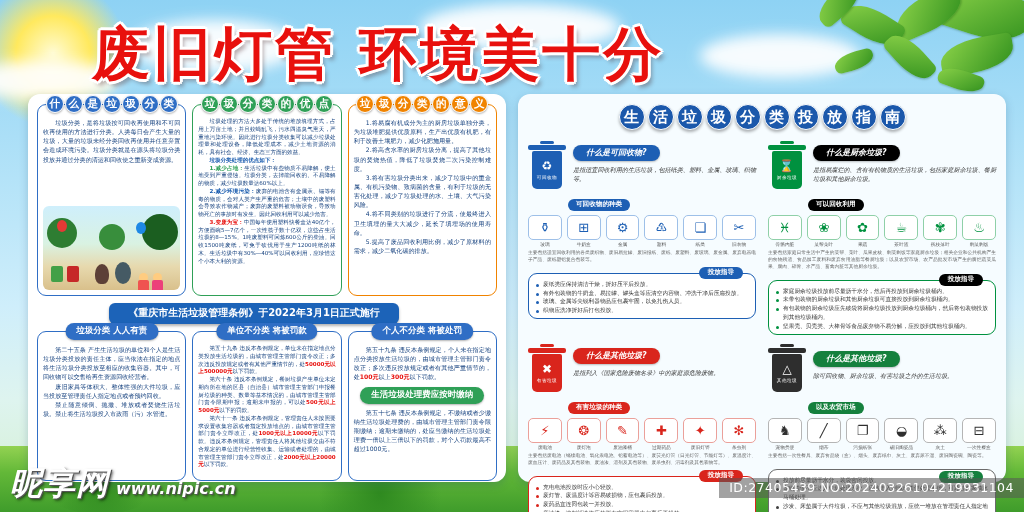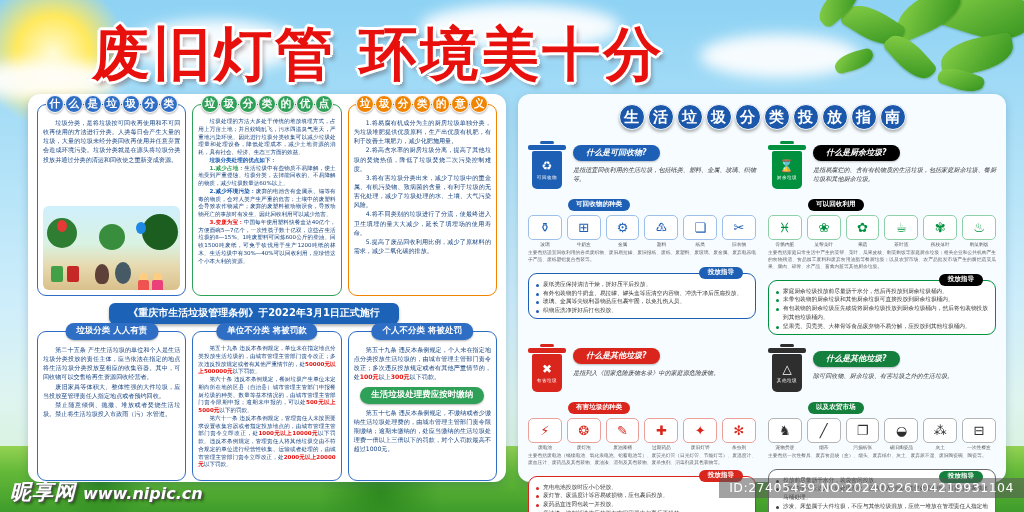--- a/index.html
+++ b/index.html
@@ -17,21 +17,21 @@
   
   #main-title { position:absolute; left:92px; top:16px; font-size:58px; font-weight:bold; color:#e8100d; letter-spacing:3px; white-space:nowrap;
     text-shadow:-2px -2px 0 #fff,2px -2px 0 #fff,-2px 2px 0 #fff,2px 2px 0 #fff,0 -3px 0 #fff,0 3px 0 #fff,-3px 0 0 #fff,3px 0 0 #fff,4px 5px 4px rgba(60,20,20,.35); }
 
   
   #grass { position:absolute; left:0; bottom:0; width:100%; height:66px;
     background:linear-gradient(180deg,#93d252 0%,#63b838 40%,#3f9c2b 100%); z-index:1; }
   .gblob { position:absolute; border-radius:50%; background:radial-gradient(circle,#2f8a20,rgba(47,138,32,0) 70%); }
   #watermark { position:absolute; left:10px; bottom:6px; z-index:5; display:flex; align-items:baseline; gap:7px; color:#fff;
     text-shadow:1px 1px 0 #555,2px 2px 3px rgba(0,0,0,.6); }
-  #watermark .wm-name { font-size:21px; font-weight:bold; font-style:italic; letter-spacing:1px; }
+  #watermark .wm-name { font-size:32px; font-weight:bold; font-style:italic; letter-spacing:1px; }
   #watermark .wm-url { font-size:16px; font-weight:bold; font-style:italic; }
   #id-strip { position:absolute; right:0; bottom:14px; z-index:5; background:rgba(85,85,85,.55); color:#fff;
     font-size:12.5px; padding:2px 10px 3px; letter-spacing:.5px; }
 
   
   .panel { position:absolute; top:94px; height:388px; background:#fff; border-radius:12px;
     box-shadow:0 3px 8px rgba(40,80,120,.25); z-index:2; }
   #left-panel { left:28px; width:478px; padding:10px 9px 8px; }
   #right-panel { left:518px; width:488px; background:#f6fcff; padding:8px 10px 6px; }
 

